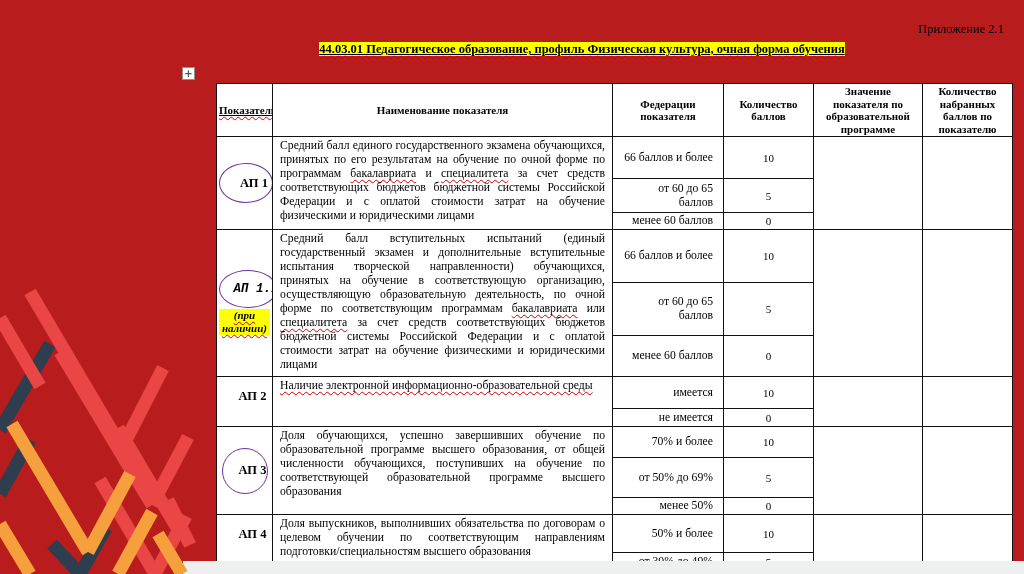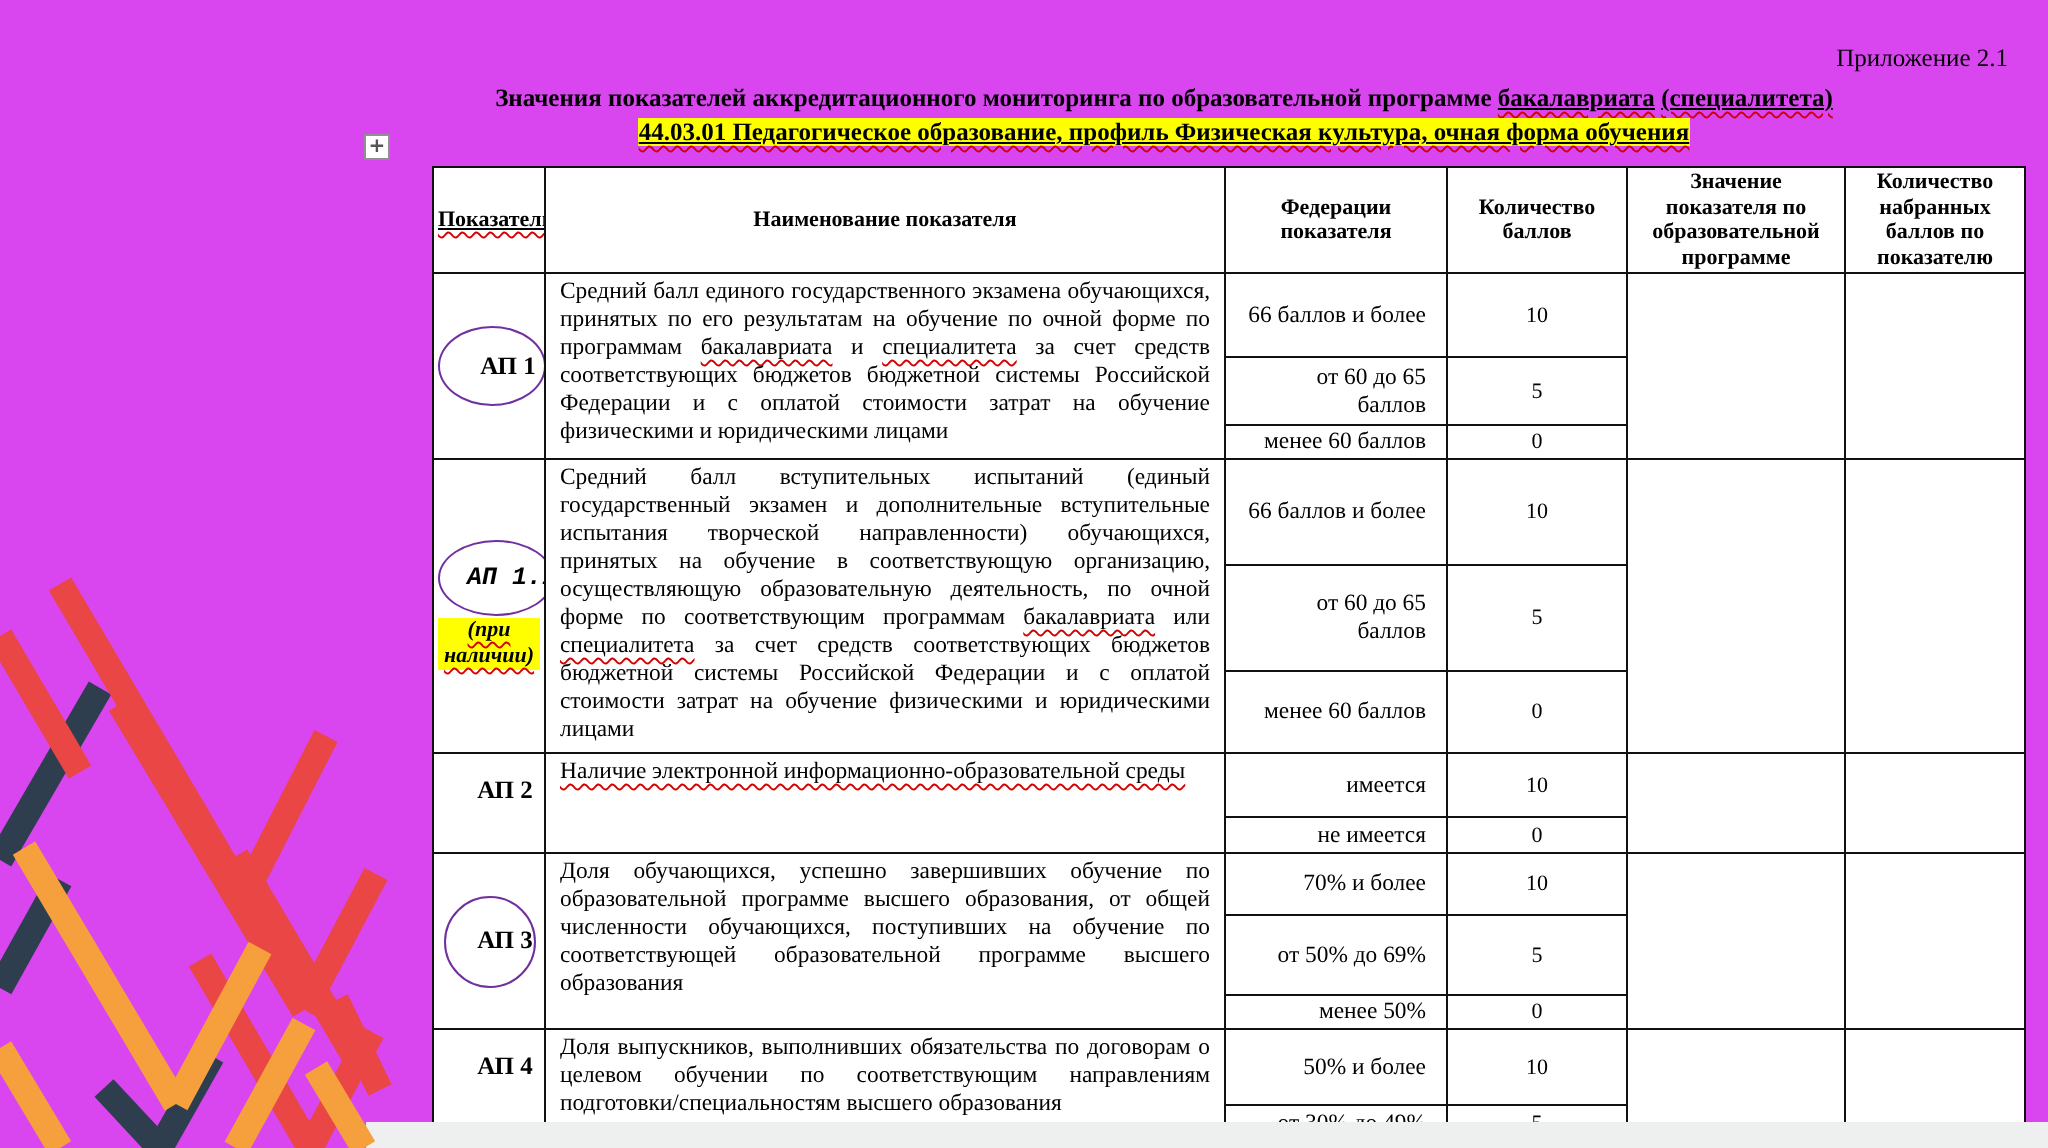--- a/index.html
+++ b/index.html
@@ -1,18 +1,18 @@
 <!DOCTYPE html>
 <html><head>
 <meta charset="utf-8">
 <style>
   * { margin:0; padding:0; box-sizing:border-box; }
   html,body { background:#fff; }
   .stage {
-    position:relative; width:1024px; height:574px; background:#d946ef;
+    position:relative; width:1024px; height:574px; background:#b91c1c;
     overflow:hidden; color:#000;
     font-family:"Liberation Serif","DejaVu Serif",serif;
   }
   .appendix { position:absolute; top:22px; right:20px; font-size:12.5px; z-index:3; }
   .titles {
     position:absolute; left:140px; top:41px; width:884px; z-index:3;
     text-align:center; font-weight:bold; font-size:12.5px; line-height:17px;
   }
   .u  { text-decoration:underline; text-decoration-thickness:1px; }
   .wavy {
@@ -88,23 +88,20 @@
       <path d="M88,552 L130,474"></path>
       <path d="M0,524 L30,574"></path>
       <path d="M118,574 L152,512"></path>
       <path d="M158,534 L182,574"></path>
     </g>
   </svg>
 
   <div class="appendix">Приложение 2.1</div>
 
   <div class="titles">
-    <div><span>Значения показателей аккредитационного мониторинга по образовательной программе</span>
-      <span class="u"><span class="wavy">бакалавриата</span></span>
-      <span class="u"><span class="wavy">(специалитета)</span></span></div>
     <div><span class="hl u"><span class="wavy">44.03.01 Педагогическое образование, профиль Физическая культура, очная форма обучения</span></span></div>
   </div>
 
   <div class="plus-handle">+</div>
 
   <table class="main">
     <colgroup>
       <col style="width:56px">
         <col style="width:340px">
         <col style="width:111px">

